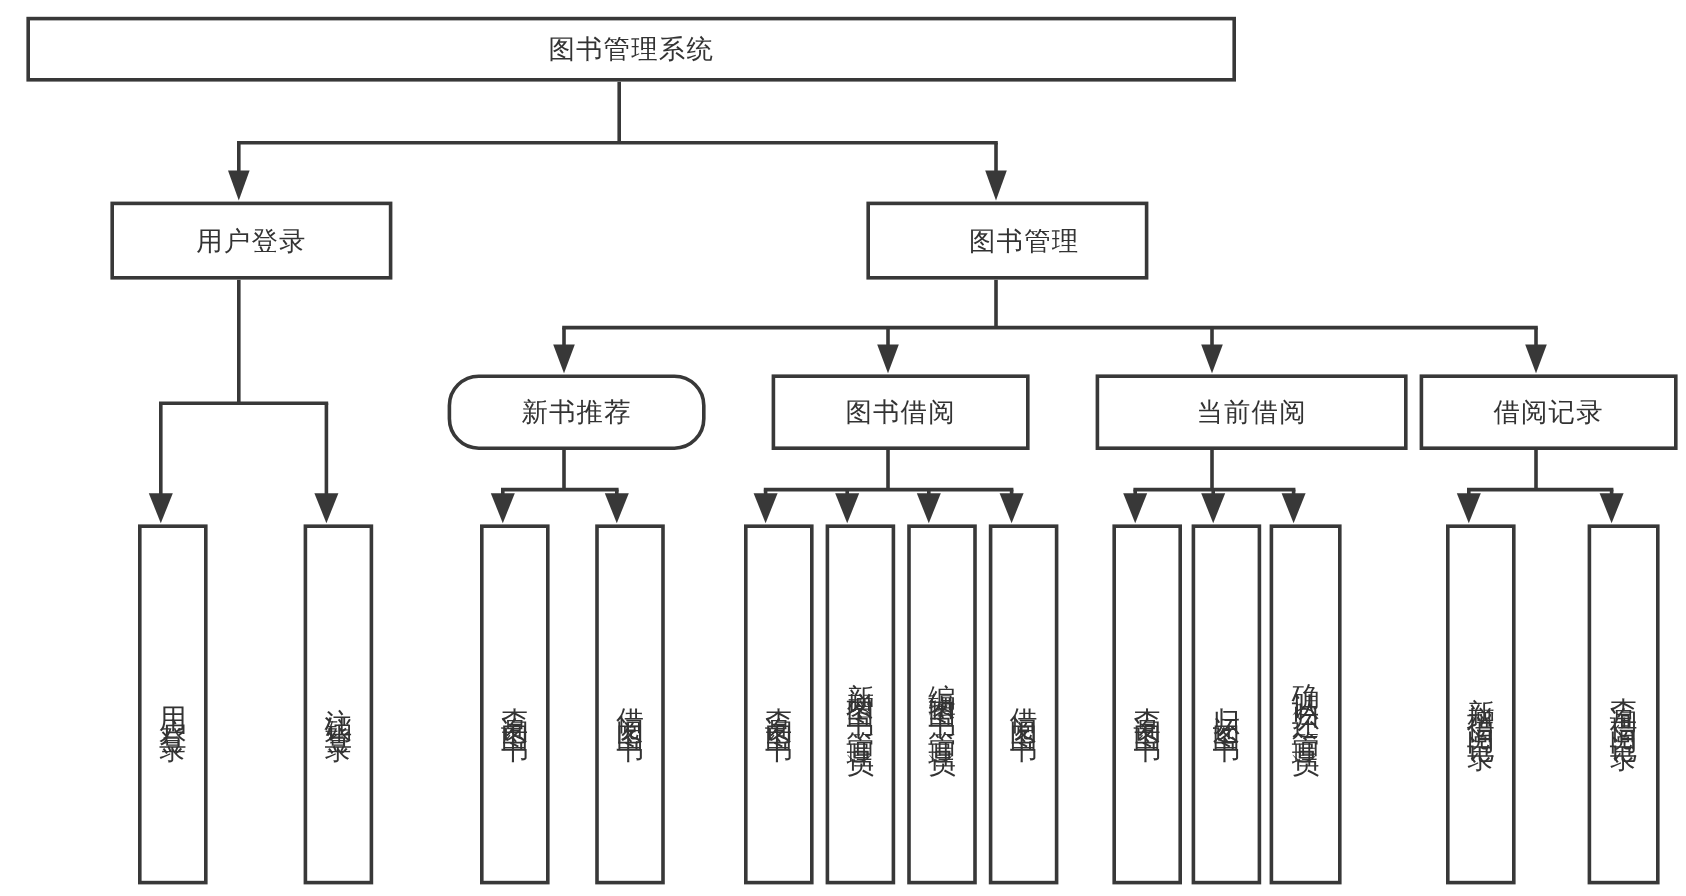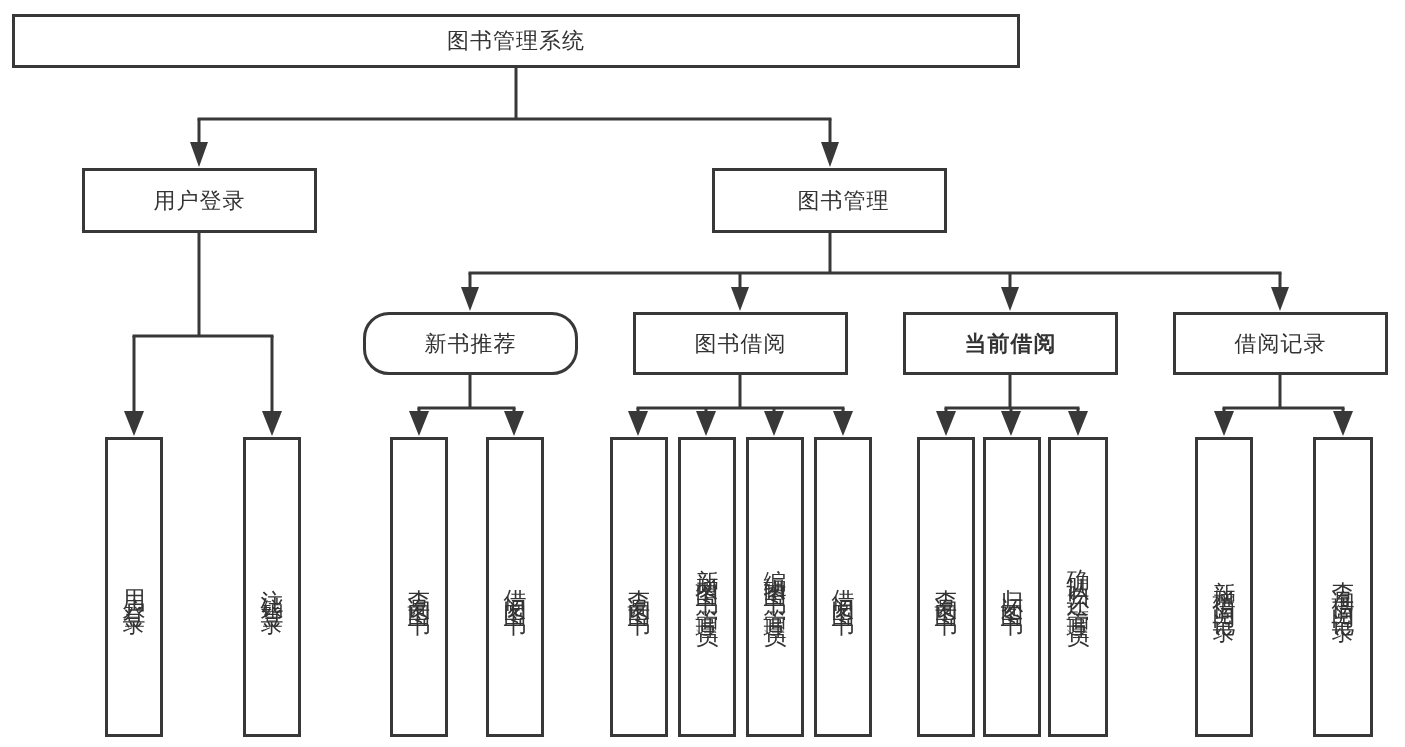--- a/index.html
+++ b/index.html
@@ -26,20 +26,21 @@
   .node {
     position: absolute;
     box-sizing: border-box;
     border: 3px solid #383838;
     background: #ffffff;
     color: #333333;
     display: flex;
     align-items: center;
     justify-content: center;
     text-align: center;
+    margin-left: 10px;
   }
   .h-node {
     font-size: 22px;
     letter-spacing: 1px;
     line-height: 1;
   }
   .v-node .vtext {
     writing-mode: vertical-rl;
     text-orientation: mixed;
     font-size: 23px;
@@ -146,21 +147,21 @@
   <div class="node h-node" style="left:712px; top:168px; width:235px; height:65px;padding-left:28px;">
     <span>图书管理</span>
   </div>
 
   <div class="node h-node" style="left:363px; top:312px; width:215px; height:63px;border-radius:26px;">
     <span>新书推荐</span>
   </div>
   <div class="node h-node" style="left:633px; top:312px; width:215px; height:63px;">
     <span>图书借阅</span>
   </div>
-  <div class="node h-node" style="left:903px; top:312px; width:215px; height:63px;font-weight:bold;">
+  <div class="node h-node" style="left:903px; top:312px; width:260px; height:63px;">
     <span>当前借阅</span>
   </div>
   <div class="node h-node" style="left:1173px; top:312px; width:215px; height:63px;">
     <span>借阅记录</span>
   </div>
 
   <div class="node v-node" style="left:105px; top:437px; width:58px; height:300px;">
     <span class="vtext">用户登录</span>
   </div>
   <div class="node v-node" style="left:243px; top:437px; width:58px; height:300px;">

